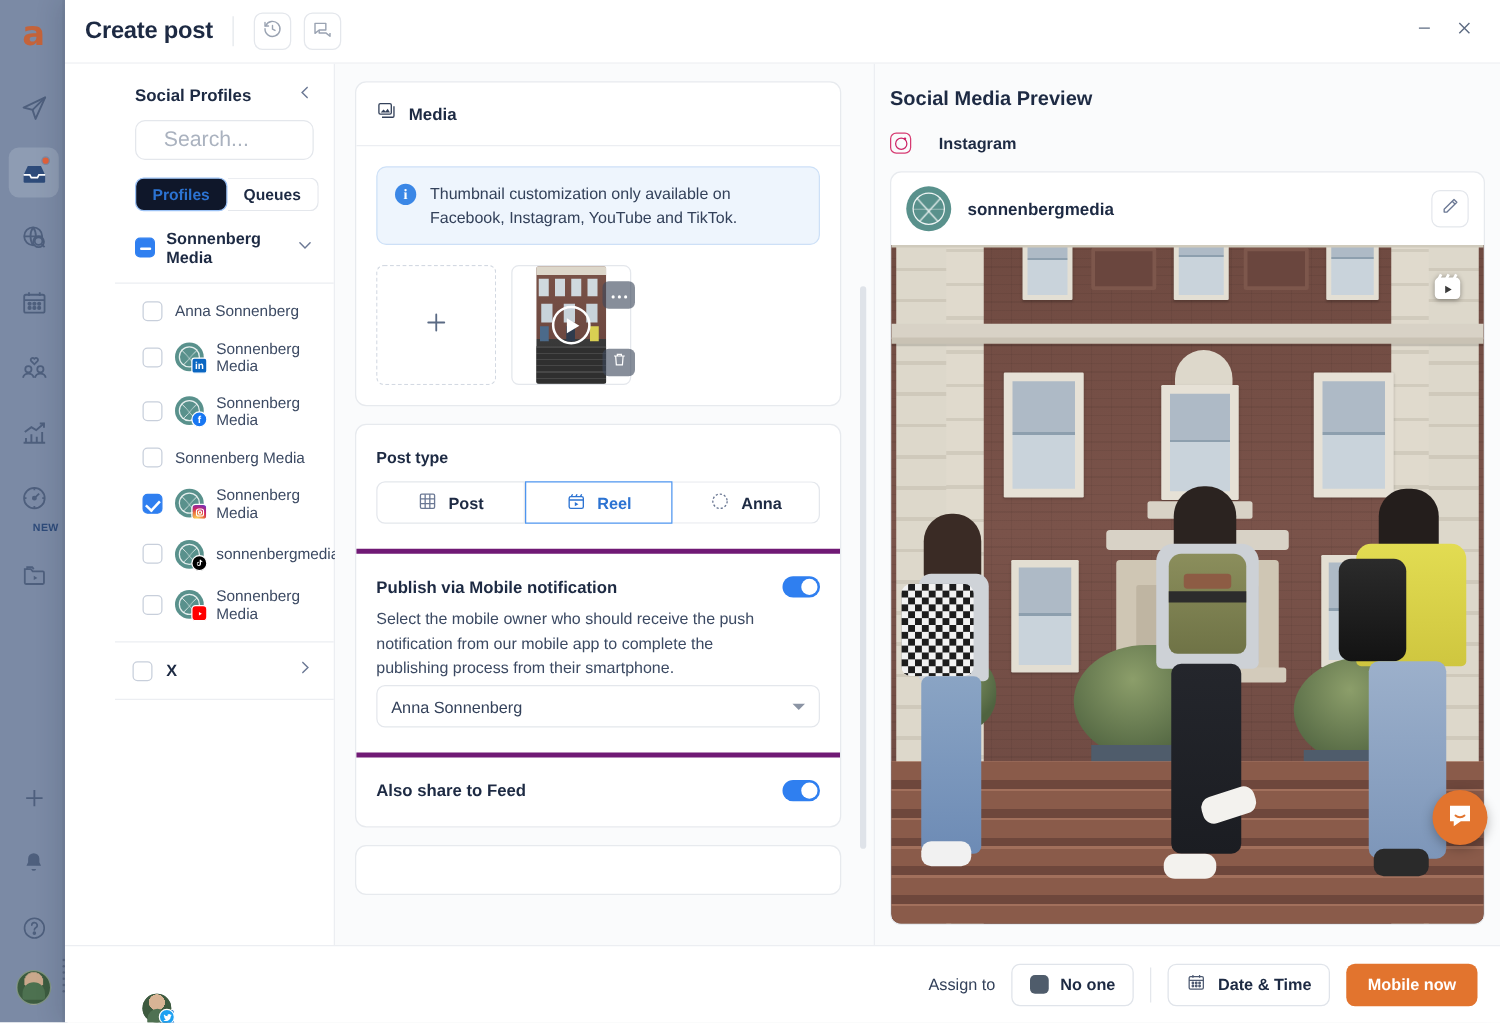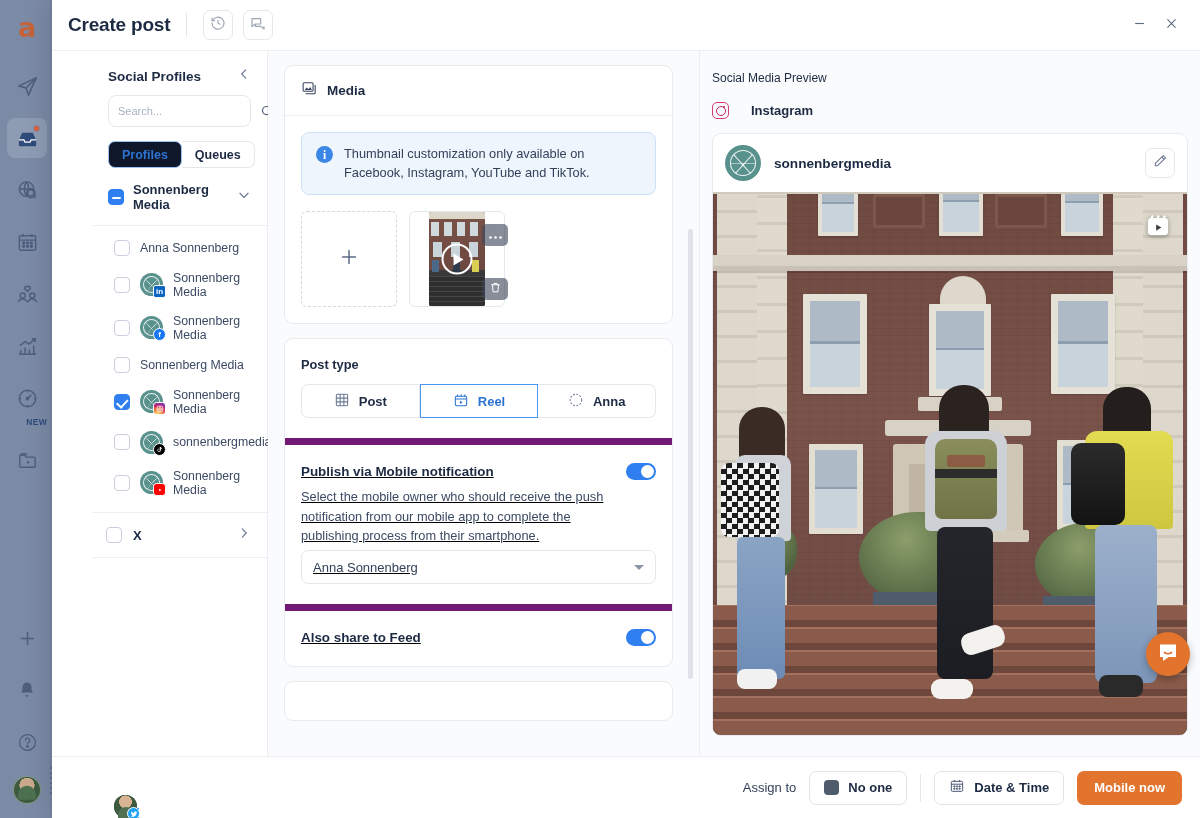--- a/index.html
+++ b/index.html
@@ -102,22 +102,22 @@
     padding: 16px 16px 10px 16px;
   }
   #profiles-head .ttl { font-size: 13.5px; font-weight: bold; color: #1d2a43; }
   .collapse-ic { color:#6b7894; display:flex; }
   .search-wrap { padding: 0 16px; }
   .search-box {
     height: 32px; border: 1px solid #e4e7ec; border-radius: 8px;
     display:flex; align-items:center; padding: 0 9px;
   }
   .search-box input {
-    flex:1 1 auto; border:none; outline:none; font-size: 11px; color:#31415c;
-    font-family: "Liberation Sans", sans-serif; background:transparent;
+    flex:1 1 auto; border:none; outline:none; font-size: 17px; color:#31415c;
+    font-family: "Liberation Sans", sans-serif; background:transparent;margin-left:13px;
   }
   .search-box input::placeholder { color:#aab2bf; }
   .search-ic { color:#51607a; display:flex; }
 
   .seg-wrap { padding: 14px 16px 0 16px; display:flex; }
   .seg {
     height: 27px; padding: 0 13px; font-size: 12.5px; font-weight: bold;
     display:flex; align-items:center; justify-content:center;
     border:1px solid #e4e7ec; color:#1d2a43; background:#fff;
   }
@@ -253,21 +253,21 @@
     font-size: 13px; font-weight: bold; color:#1d2a43;
   }
   .pt-btn:first-child { border-radius: 7px 0 0 7px; }
   .pt-btn:last-child  { border-radius: 0 7px 7px 0; border-left:none; }
   .pt-btn.active { border-color:#4e95ef; color:#2c73d2; position:relative; z-index:1; }
   .pt-btn svg { color: currentColor; }
   .pt-btn:first-child svg { color:#6b7894; }
   .pt-btn:last-child svg { color:#6b7894; }
 
   .sect {
-    padding: 18px 16px 20px 16px; border-top: 7px solid #701a75; text-decoration: underline;
+    padding: 18px 16px 20px 16px; border-top: 4px solid #701a75;
   }
   .sect-top { display:flex; align-items:center; }
   .sect-top .st { font-size: 13.4px; font-weight: bold; color:#1d2a43; flex:1 1 auto; }
   .sect-desc { font-size: 12.8px; color:#3c4a63; line-height:1.52; margin-top: 7px; max-width: 315px; }
   .toggle {
     width: 30px; height: 17px; border-radius: 9px; background:#2f7ff0; position:relative;
     flex: 0 0 30px;
   }
   .toggle::after{
     content:""; position:absolute; right:2px; top:2px; width:13px;height:13px;
@@ -285,21 +285,21 @@
   #comp-scrollbar {
     position:absolute; right: 6px; top: 178px; width: 5px; height: 450px;
     border-radius: 3px; background: #dfe3e9;
   }
 
   
   #preview-col {
     width: 500px; flex: 0 0 500px; background:#fafbfc; padding: 20px 12px 0 12px;
     position: relative; overflow: hidden;
   }
-  #preview-title { font-size: 12px; font-weight: normal; color:#1d2a43; padding-left:0px; }
+  #preview-title { font-size: 16px; font-weight: bold; color:#1d2a43; padding-left:0px; }
   #preview-net { display:flex; align-items:center; gap:22px; margin-top: 17px; }
   #preview-net .nn { font-size: 13px; font-weight: bold; color:#1d2a43; }
   .ig-ic {
     width: 17px; height: 17px; border-radius: 5px;
     background: radial-gradient(circle at 28% 104%, #fdd35c 6%, #e6683c 42%, #cc2366 60%, #7232bd 92%);
     position:relative; flex:0 0 17px;
   }
   .ig-ic::before{
     content:""; position:absolute; left:50%; top:50%; transform:translate(-50%,-50%);
     width:8px;height:8px;border:1.6px solid #fff;border-radius:50%;

